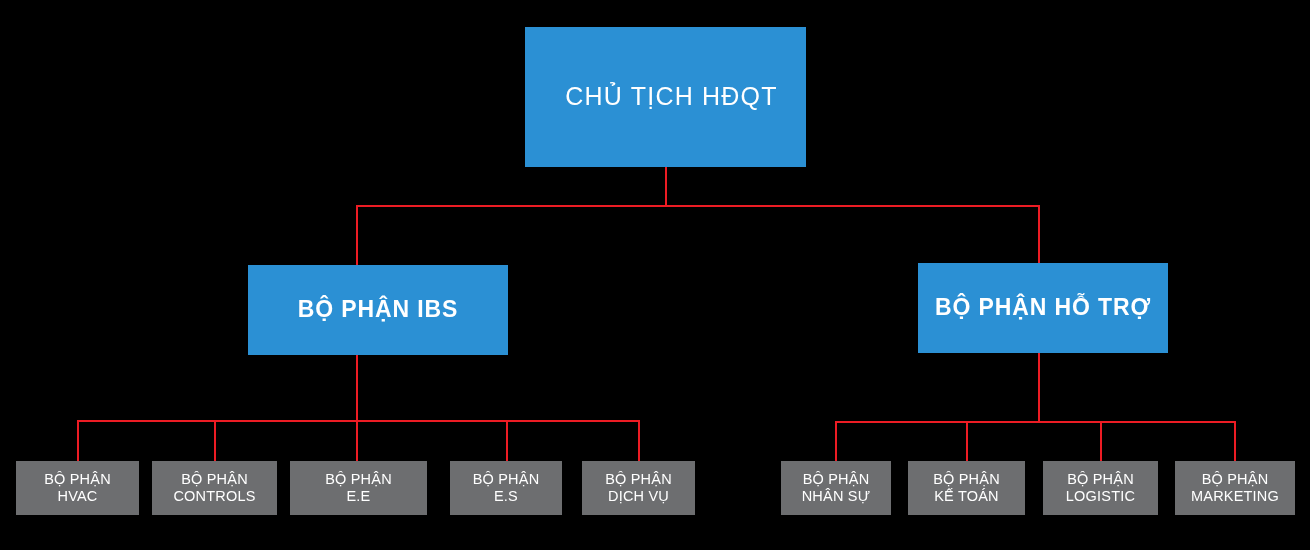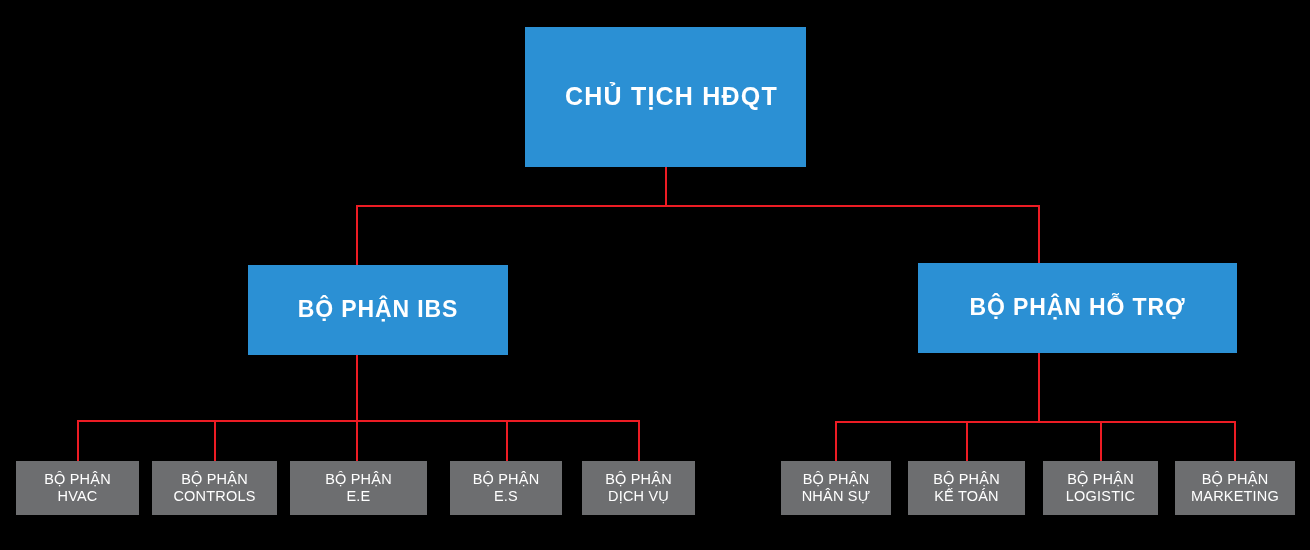--- a/index.html
+++ b/index.html
@@ -23,21 +23,21 @@
     justify-content: center;
     text-align: center;
     color: #ffffff;
     line-height: 1.18;
     letter-spacing: 0.3px;
     z-index: 3;
   }
   .node-root {
     background: #2b90d4;
     font-size: 25px;
-    font-weight: 700;
+    font-weight: 400;
     letter-spacing: 1.2px;
     padding-left: 12px;
   }
   .node-div {
     background: #2b90d4;
     font-size: 23px;
     font-weight: 700;
     letter-spacing: 0.9px;
     margin-left: 21px;
   }
@@ -86,21 +86,21 @@
   <div class="connector v" style="left:1234px; top:421px; height:40px;"></div>
 
   <div class="node node-root" style="left:525px; top:27px; width:281px; height:140px;">
     <span>CHỦ TỊCH HĐQT</span>
   </div>
 
   <div class="node node-div" style="left:227px; top:265px; width:260px; height:90px;">
     <span>BỘ PHẬN IBS</span>
   </div>
 
-  <div class="node node-div" style="left:897px; top:263px; width:319px; height:90px;">
+  <div class="node node-div" style="left:897px; top:263px; width:250px; height:90px;">
     <span>BỘ PHẬN HỖ TRỢ</span>
   </div>
 
   <div class="node node-leaf" style="left:16px; top:461px; width:123px; height:54px;">
     <span class="leaf-text">BỘ PHẬN
 HVAC</span>
   </div>
 
   <div class="node node-leaf" style="left:152px; top:461px; width:125px; height:54px;">
     <span class="leaf-text">BỘ PHẬN

